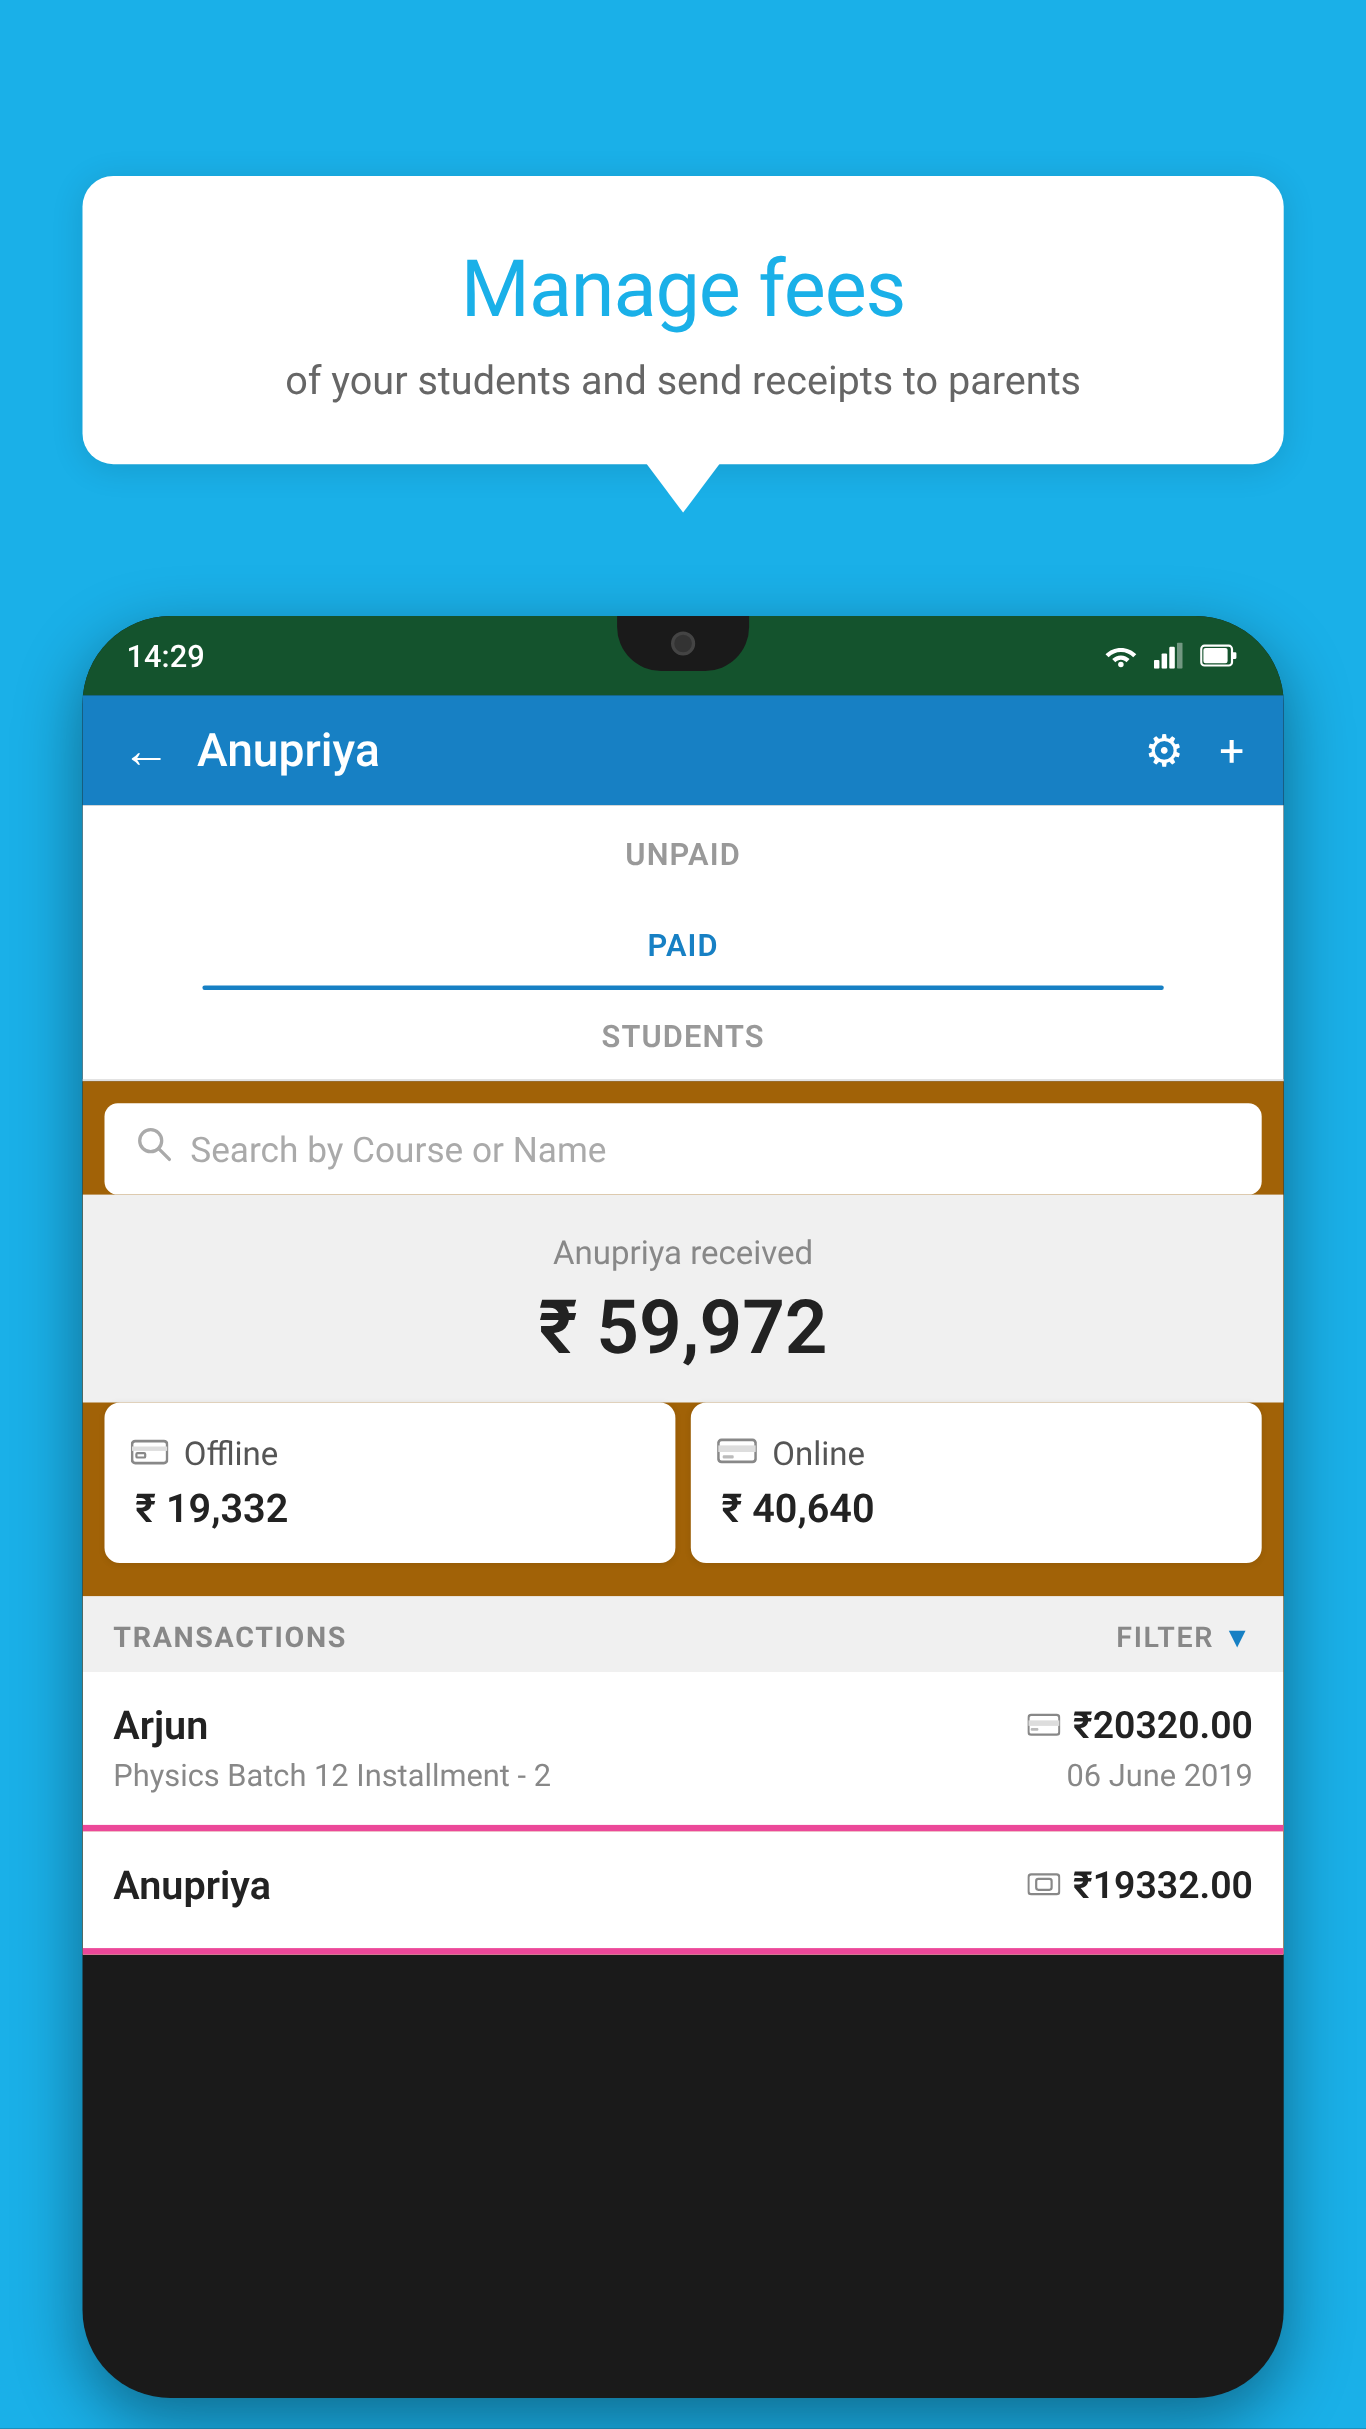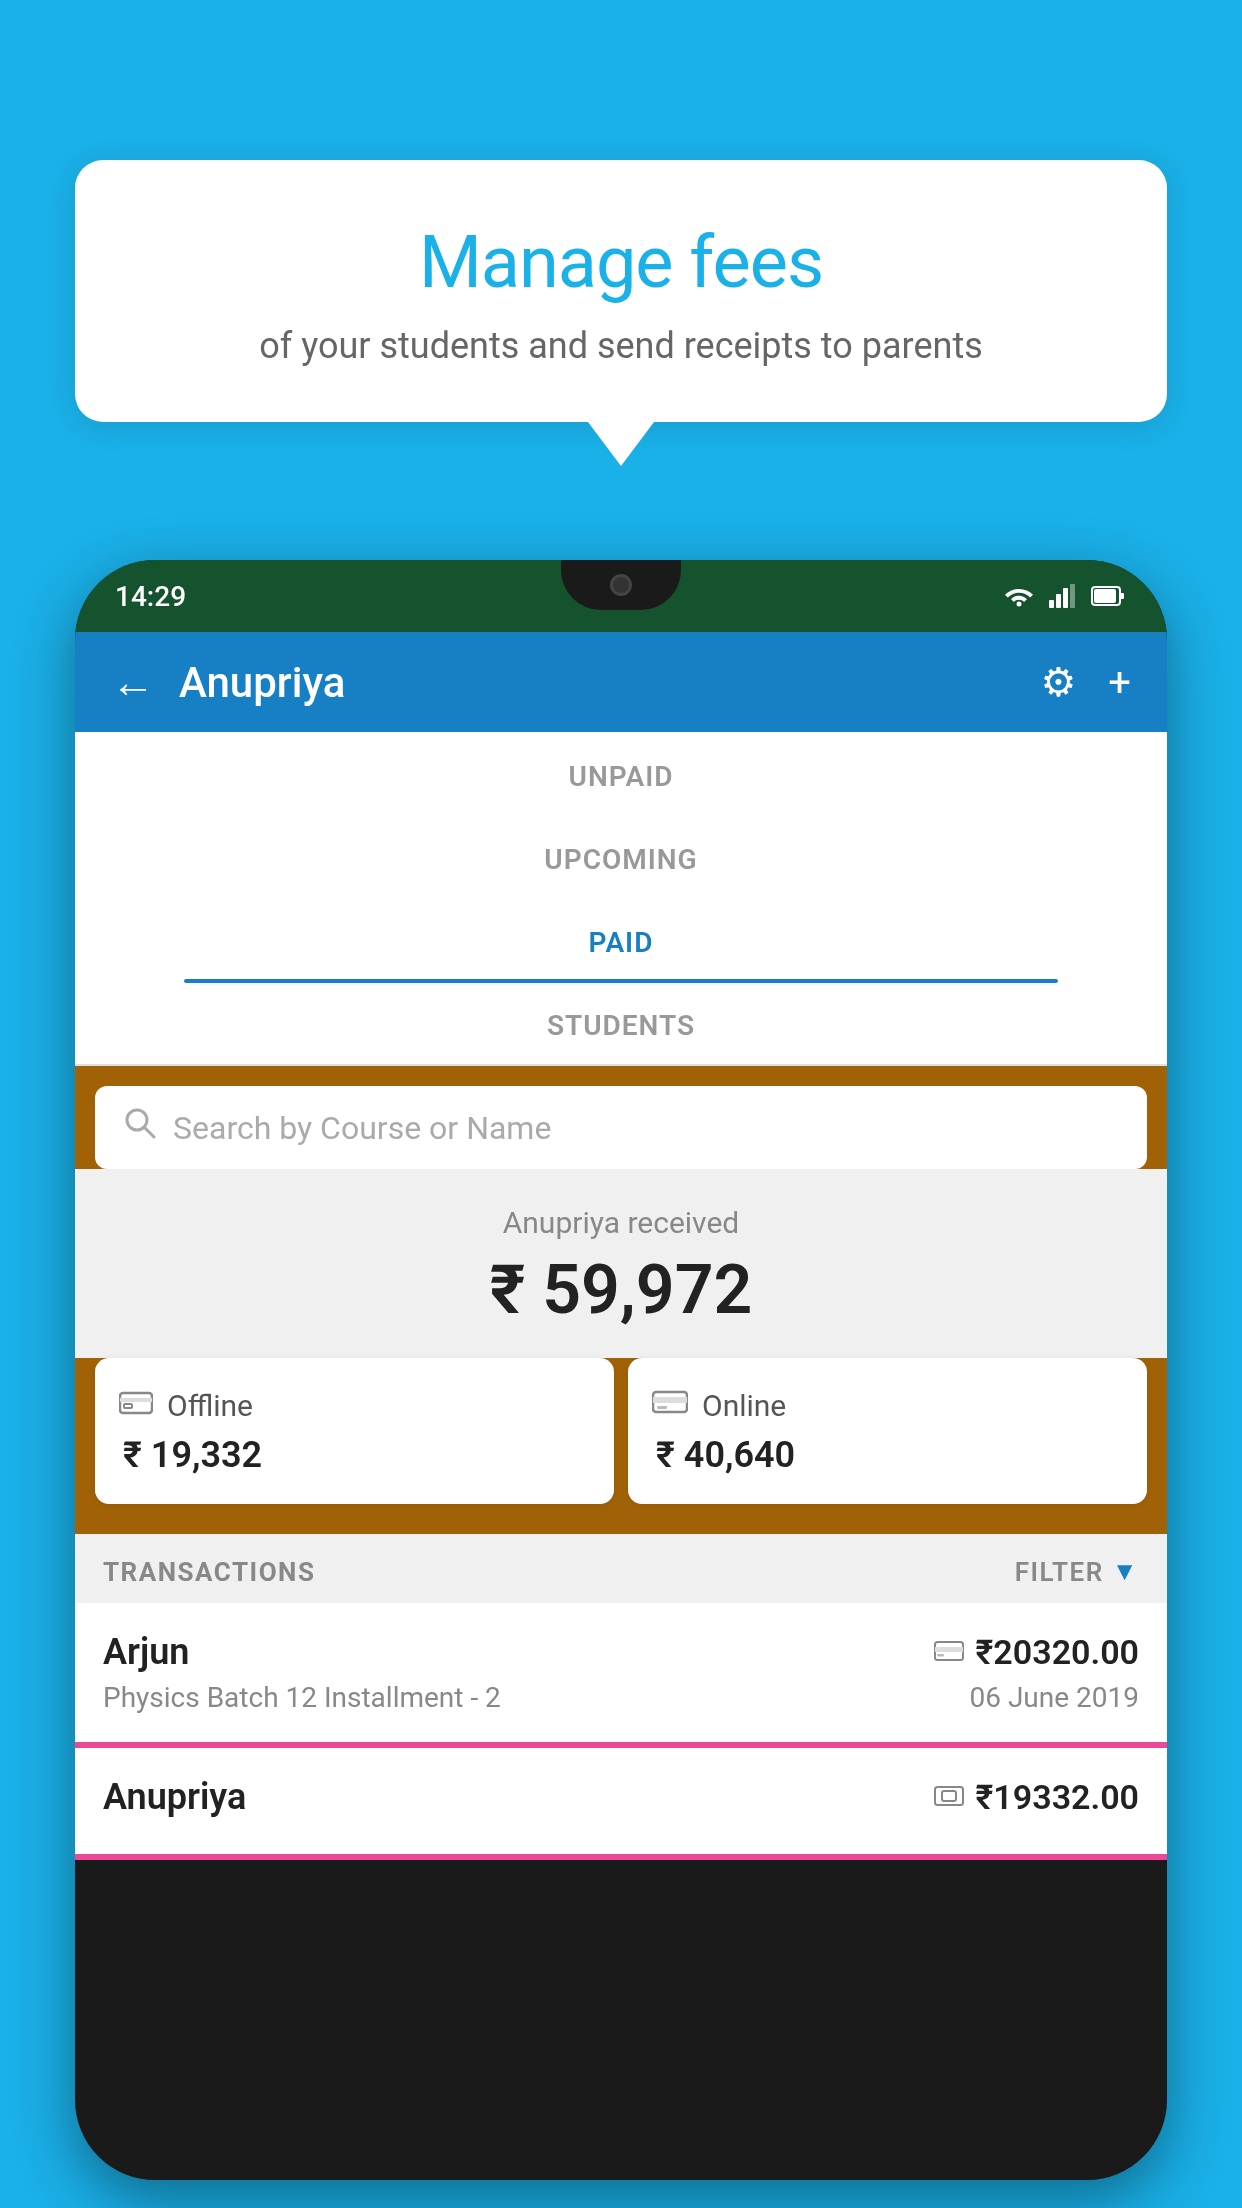--- a/index.html
+++ b/index.html
@@ -397,23 +397,20 @@
     <span class="header-title">Anupriya</span>
     <div class="header-actions">
       <span class="header-icon">⚙</span>
       <span class="header-icon">+</span>
     </div>
   </div>
 
   <div class="tabs-bar">
     <div class="tab">
       <span>UNPAID</span>
-    </div>
-    <div class="tab">
-      <span>UPCOMING</span>
     </div>
     <div class="tab active">
       <span>PAID</span>
     </div>
     <div class="tab">
       <span>STUDENTS</span>
     </div>
   </div>
 
   <div class="screen-content">

